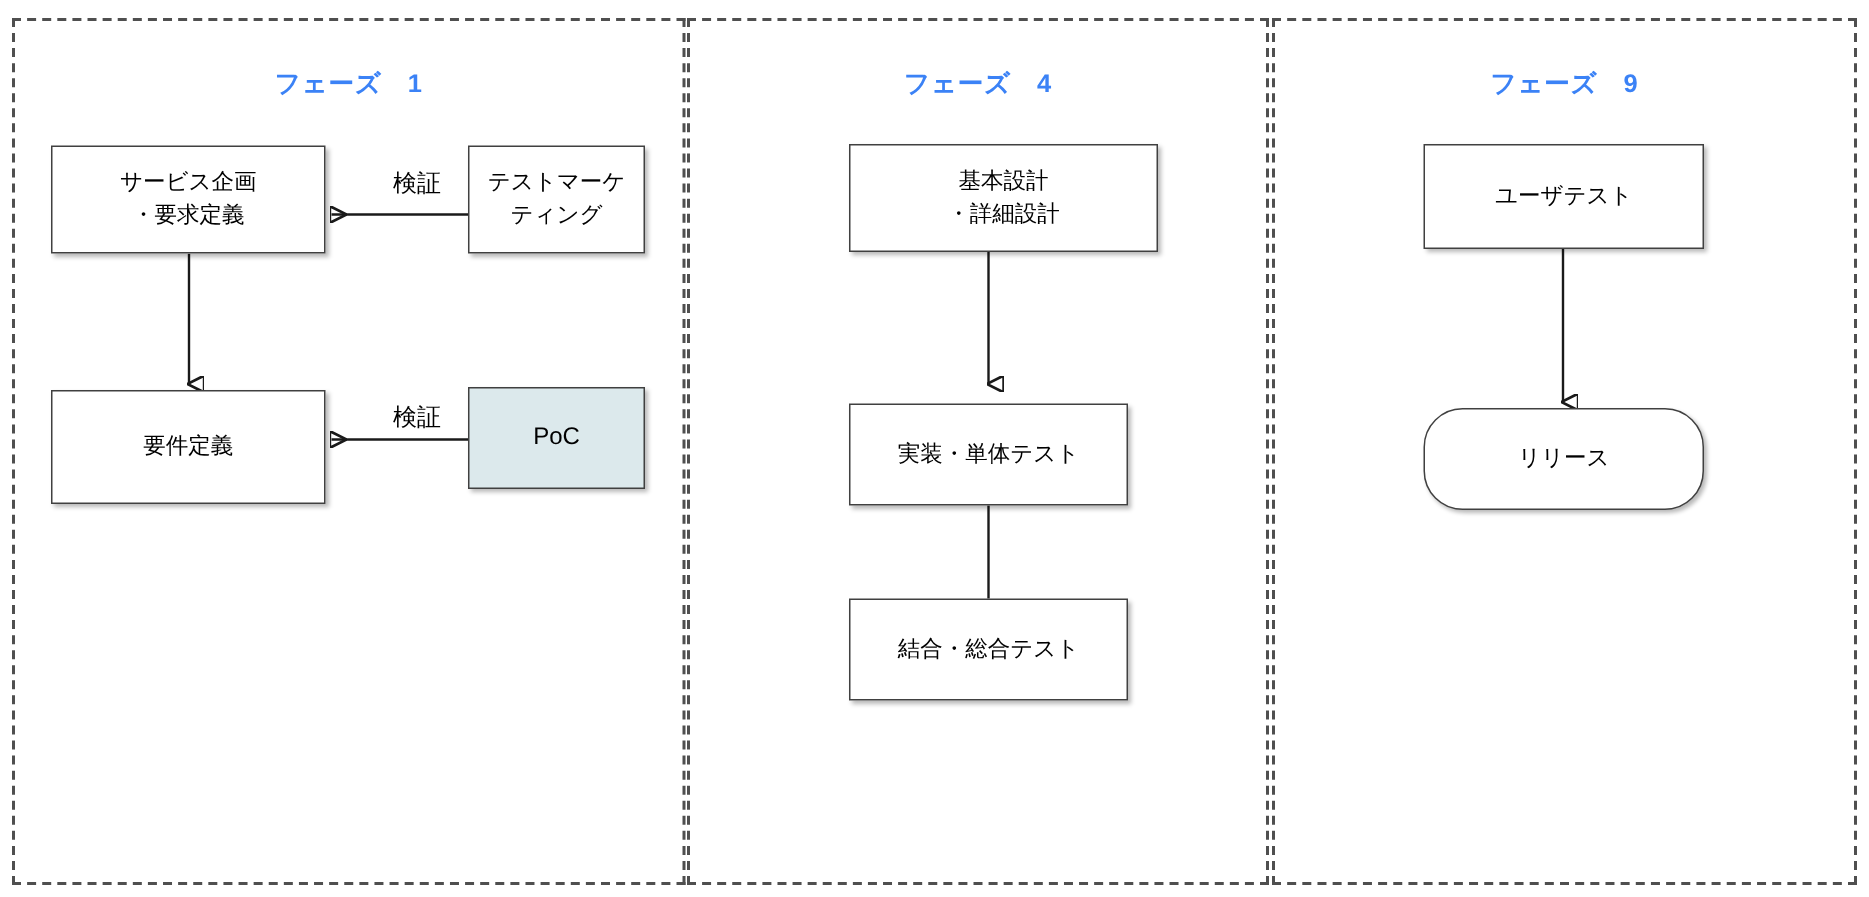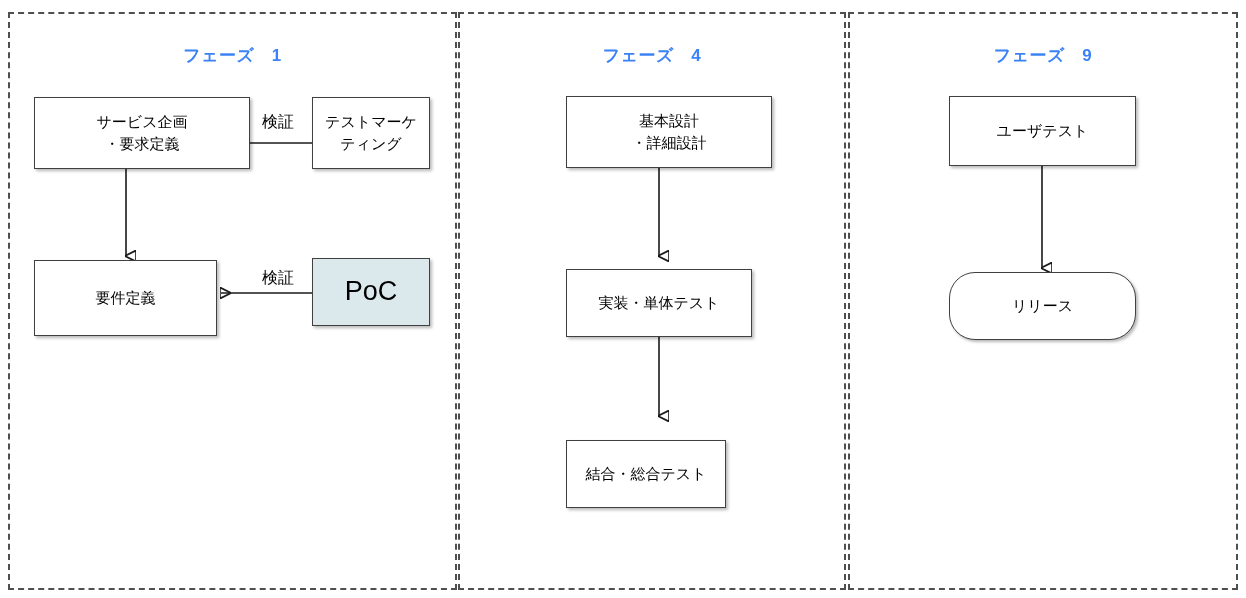--- a/index.html
+++ b/index.html
@@ -52,21 +52,21 @@
     font-size: 15px;
     line-height: 1.45;
     color: #000000;
     white-space: pre-line;
     padding: 2px;
   }
   .node.accent {
     background: #dce9ec;
   }
   .node.big-text {
-    font-size: 27px;
+    font-size: 16px;
   }
 
   
   .edge-label {
     position: absolute;
     font-size: 16px;
     color: #000000;
     white-space: nowrap;
   }
 
@@ -105,33 +105,33 @@
         <line x1="312" y1="293" x2="221" y2="293" marker-end="url(#arrow-left)"></line>
         <line x1="659" y1="168" x2="659" y2="256" marker-end="url(#arrow-down)"></line>
         <line x1="659" y1="328" x2="659" y2="416" marker-end="url(#arrow-down)"></line>
         <line x1="1042" y1="166" x2="1042" y2="268" marker-end="url(#arrow-down)"></line>
       </g>
   </svg>
 
   <div id="layers">
       <div class="phase-panel" style="left: 8px; top: 12px; width: 449px; height: 578px;"></div>
       <div class="phase-title" style="left: 8px; top: 44px; width: 449px;">フェーズ　1</div>
-      <div class="node" style="left: 34px; top: 97px; width: 216px; height: 72px; text-align: center;">サービス企画
+      <div class="node" style="left: 34px; top: 97px; width: 183px; height: 72px; text-align: center;">サービス企画
 ・要求定義</div>
       <div class="node" style="left: 312px; top: 97px; width: 118px; height: 72px;">テストマーケ
 ティング</div>
       <div class="node" style="left: 34px; top: 260px; width: 183px; height: 76px;">要件定義</div>
       <div class="node accent big-text" style="left: 312px; top: 258px; width: 118px; height: 68px;">PoC</div>
       <div class="edge-label" style="left: 262px; top: 112px;">検証</div>
       <div class="edge-label" style="left: 262px; top: 268px;">検証</div>
       <div class="phase-panel" style="left: 458px; top: 12px; width: 388px; height: 578px;"></div>
       <div class="phase-title" style="left: 458px; top: 44px; width: 388px;">フェーズ　4</div>
       <div class="node" style="left: 566px; top: 96px; width: 206px; height: 72px;">基本設計
 ・詳細設計</div>
       <div class="node" style="left: 566px; top: 269px; width: 186px; height: 68px;">実装・単体テスト</div>
-      <div class="node" style="left: 566px; top: 440px; width: 160px; height: 68px;">結合・総合テスト</div>
+      <div class="node" style="left: 566px; top: 399px; width: 186px; height: 68px;">結合・総合テスト</div>
       <div class="phase-panel" style="left: 848px; top: 12px; width: 390px; height: 578px;"></div>
       <div class="phase-title" style="left: 848px; top: 44px; width: 390px;">フェーズ　9</div>
       <div class="node" style="left: 949px; top: 96px; width: 187px; height: 70px;">ユーザテスト</div>
       <div class="node" style="left: 949px; top: 272px; width: 187px; height: 68px; border-radius: 26px;">リリース</div>
     </div>
 
 </div>
 
 </body></html>

